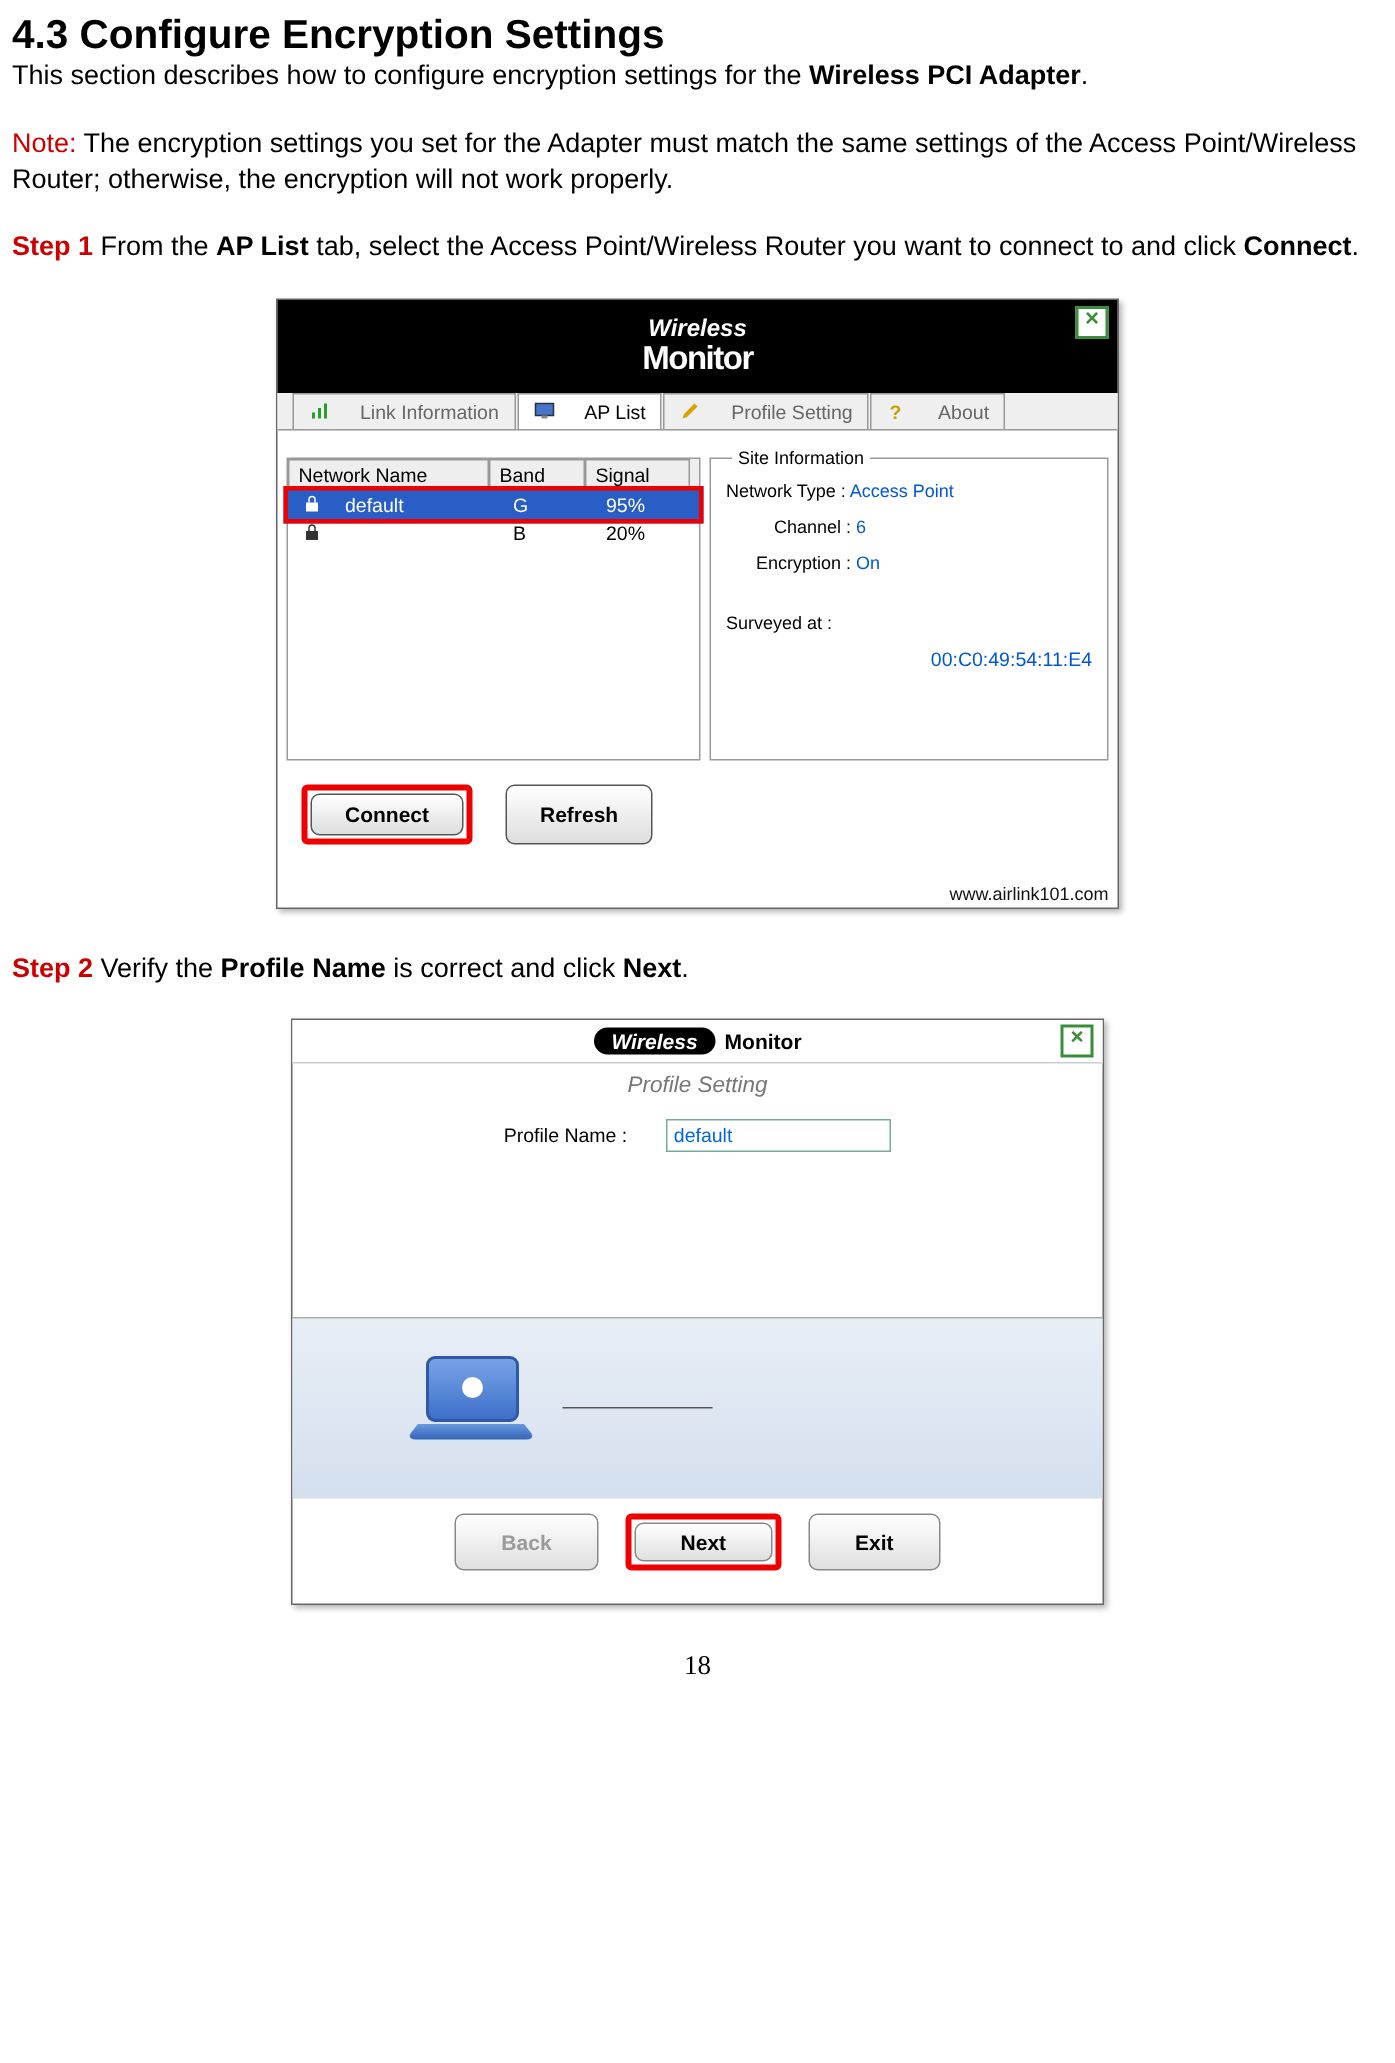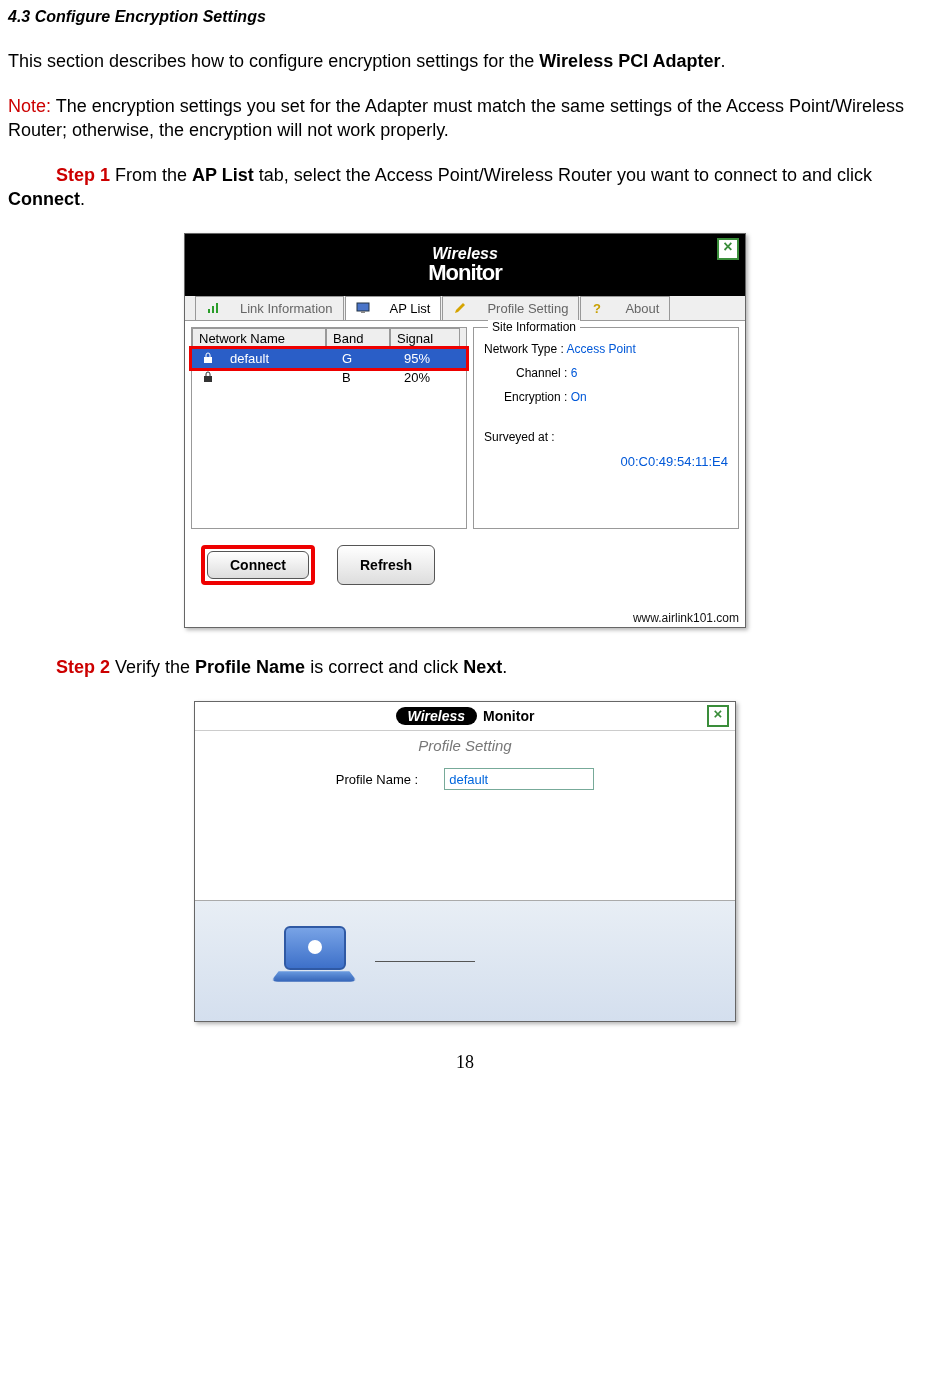--- a/index.html
+++ b/index.html
@@ -5,31 +5,29 @@
   body {
     font-family: Arial, sans-serif;
     font-size: 18px;
     margin: 0;
     padding: 8px;
     background: #fff;
     color: #000;
     width: 914px;
   }
   .heading {
-    font-style: italic;
-    font-weight: bold;
-    font-size: 16px;
-    margin-bottom: 24px;
+    font-weight: bold;
+    font-size: 27px;
   }
   .para {
     margin-bottom: 22px;
     line-height: 1.3;
   }
   .note-label { color: #c00; font-weight: normal; }
-  .step-label { color: #c00; font-weight: bold; margin-left: 48px; }
+  .step-label { color: #c00; font-weight: bold; }
   .bold { font-weight: bold; }
   .screenshot-wrap {
     display: flex;
     justify-content: center;
     margin: 12px 0 28px 0;
   }
 
   
   .win1 {
     width: 560px;
@@ -105,20 +103,21 @@
   .ico {
     display: inline-block;
     width: 14px;
     height: 14px;
   }
   .win1-body {
     display: flex;
     padding: 6px;
     gap: 6px;
     font-size: 13px;
+    margin-top: 12px;
   }
   .ap-list-panel {
     flex: 1.05;
     border: 1px solid #999;
     background: #fff;
     height: 200px;
     position: relative;
   }
   .ap-head {
     display: flex;
@@ -474,16 +473,23 @@
       <span>Profile Name :</span>
       <input class="field" value="default" style="">
     </div>
     <div class="win2-graphic">
       <div class="laptop">
         <div class="lap-screen"></div>
         <div class="lap-base"></div>
       </div>
       <div class="dash"></div>
     </div>
+    <div class="win2-btnrow">
+      <button class="xpbtn2 disabled">Back</button>
+      <span class="btn-hl2">
+        <button class="xpbtn2">Next</button>
+      </span>
+      <button class="xpbtn2">Exit</button>
+    </div>
   </div>
 </div>
 
 <div class="pagenum">18</div>
 
 </body></html>

